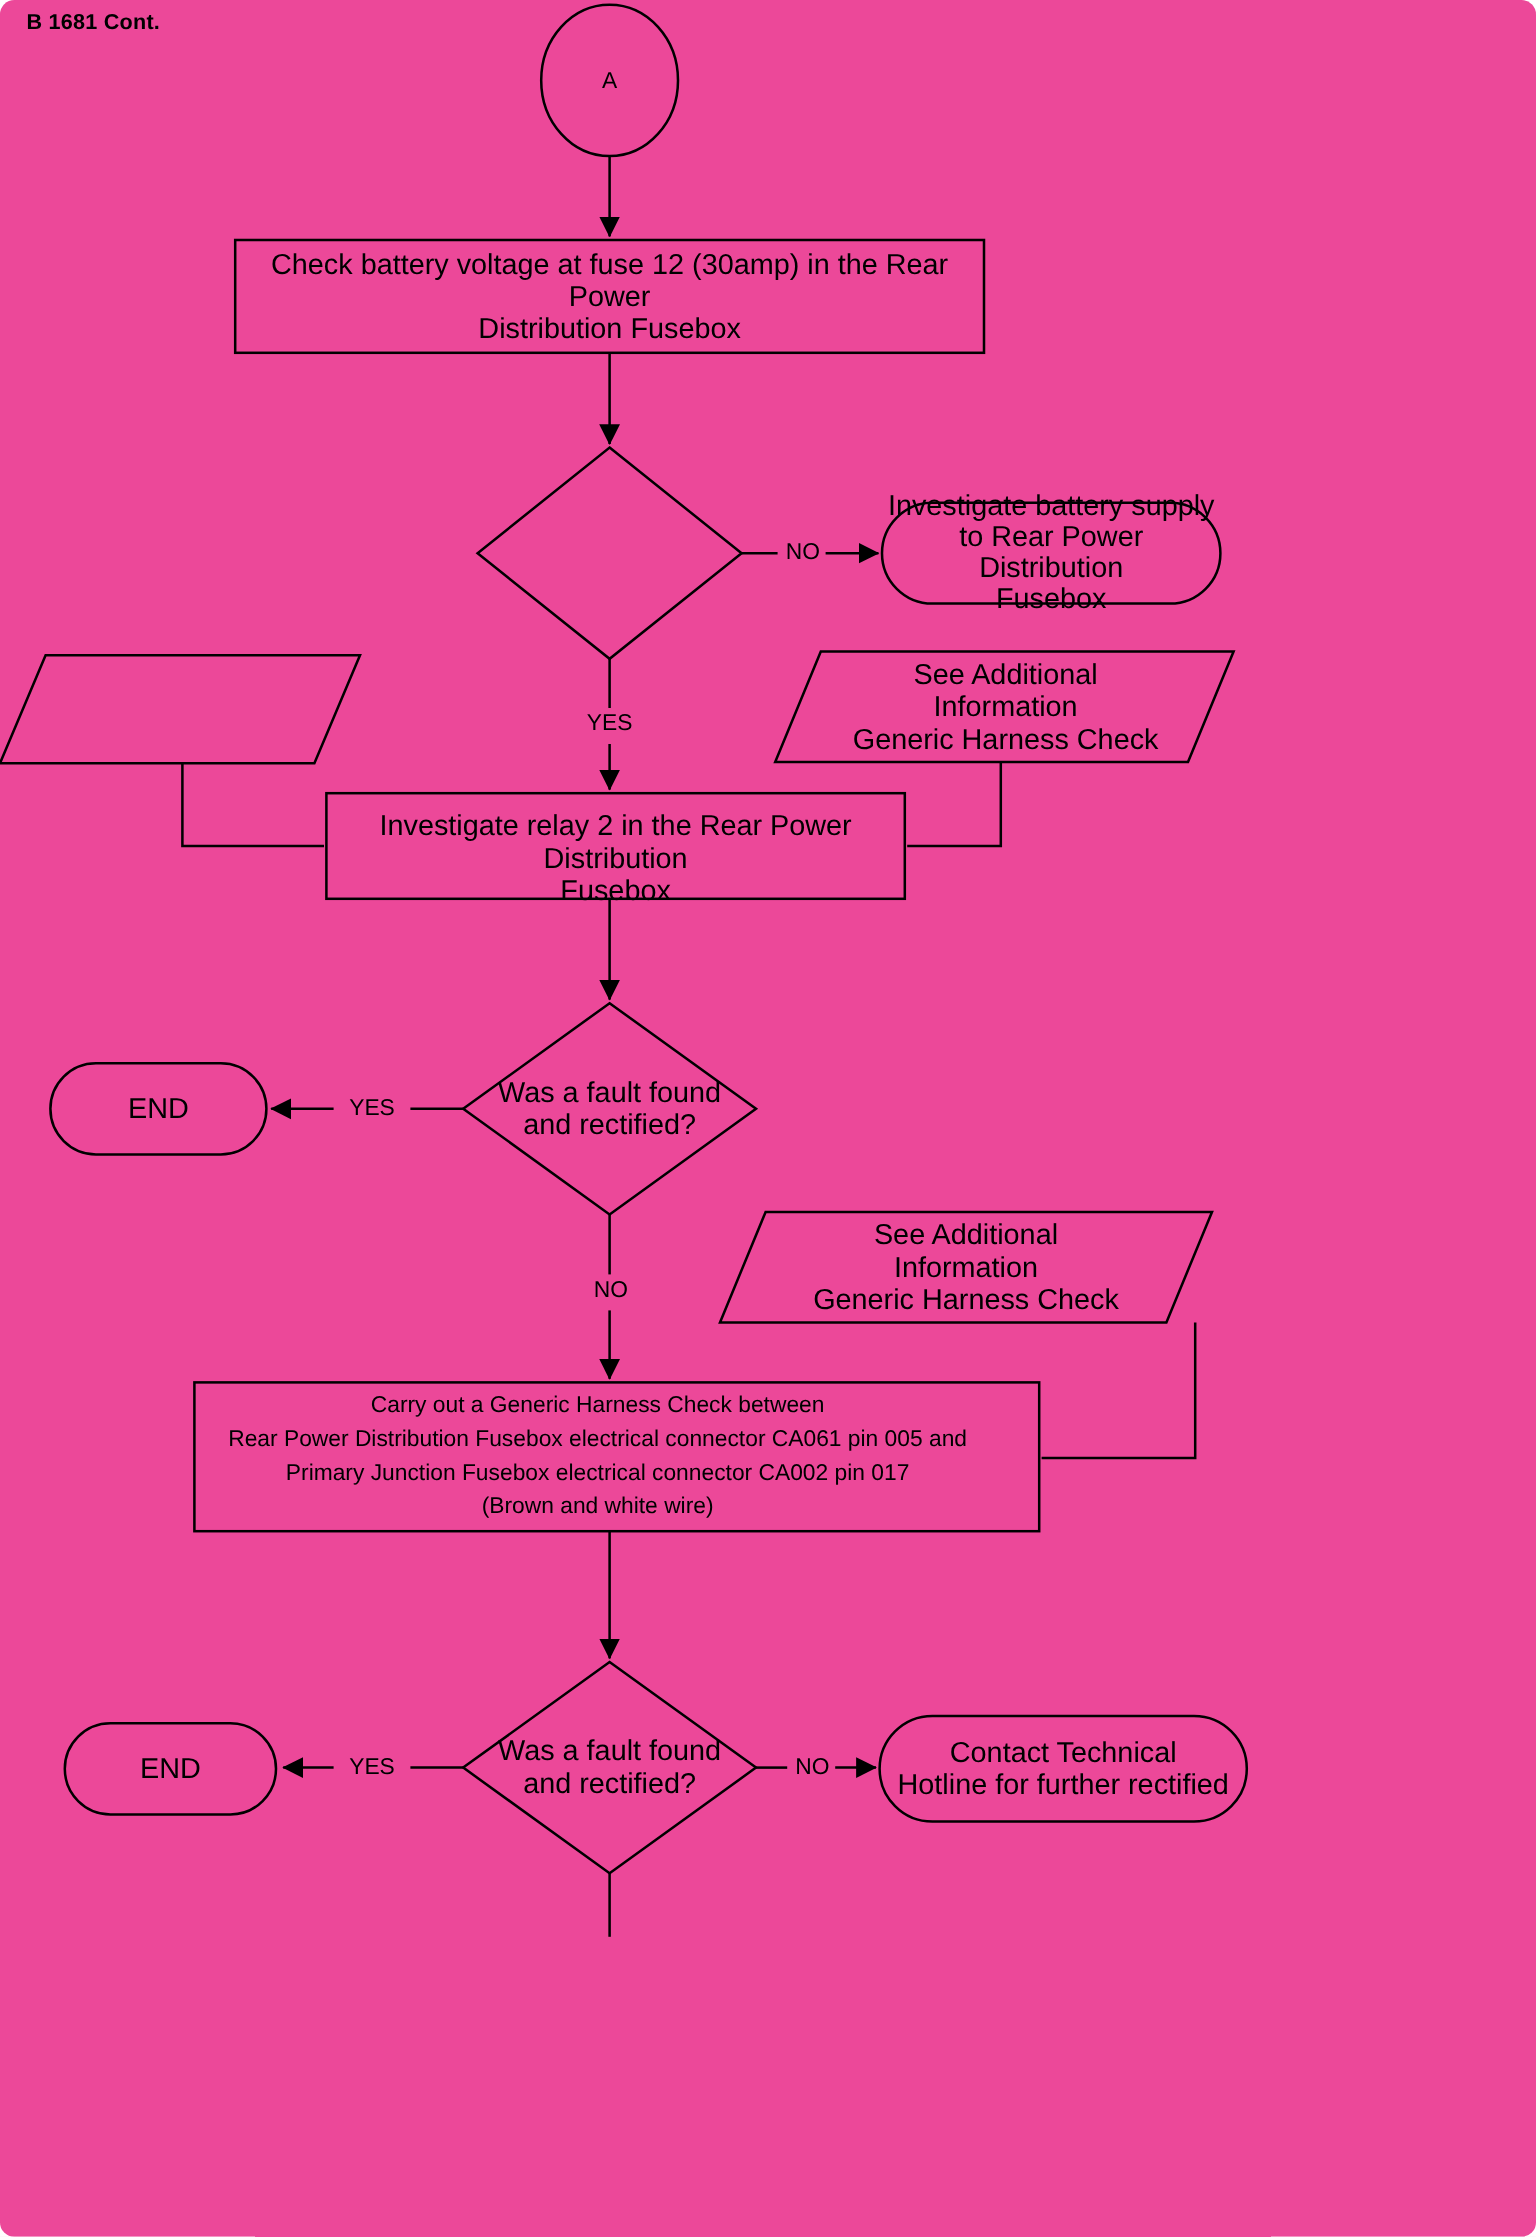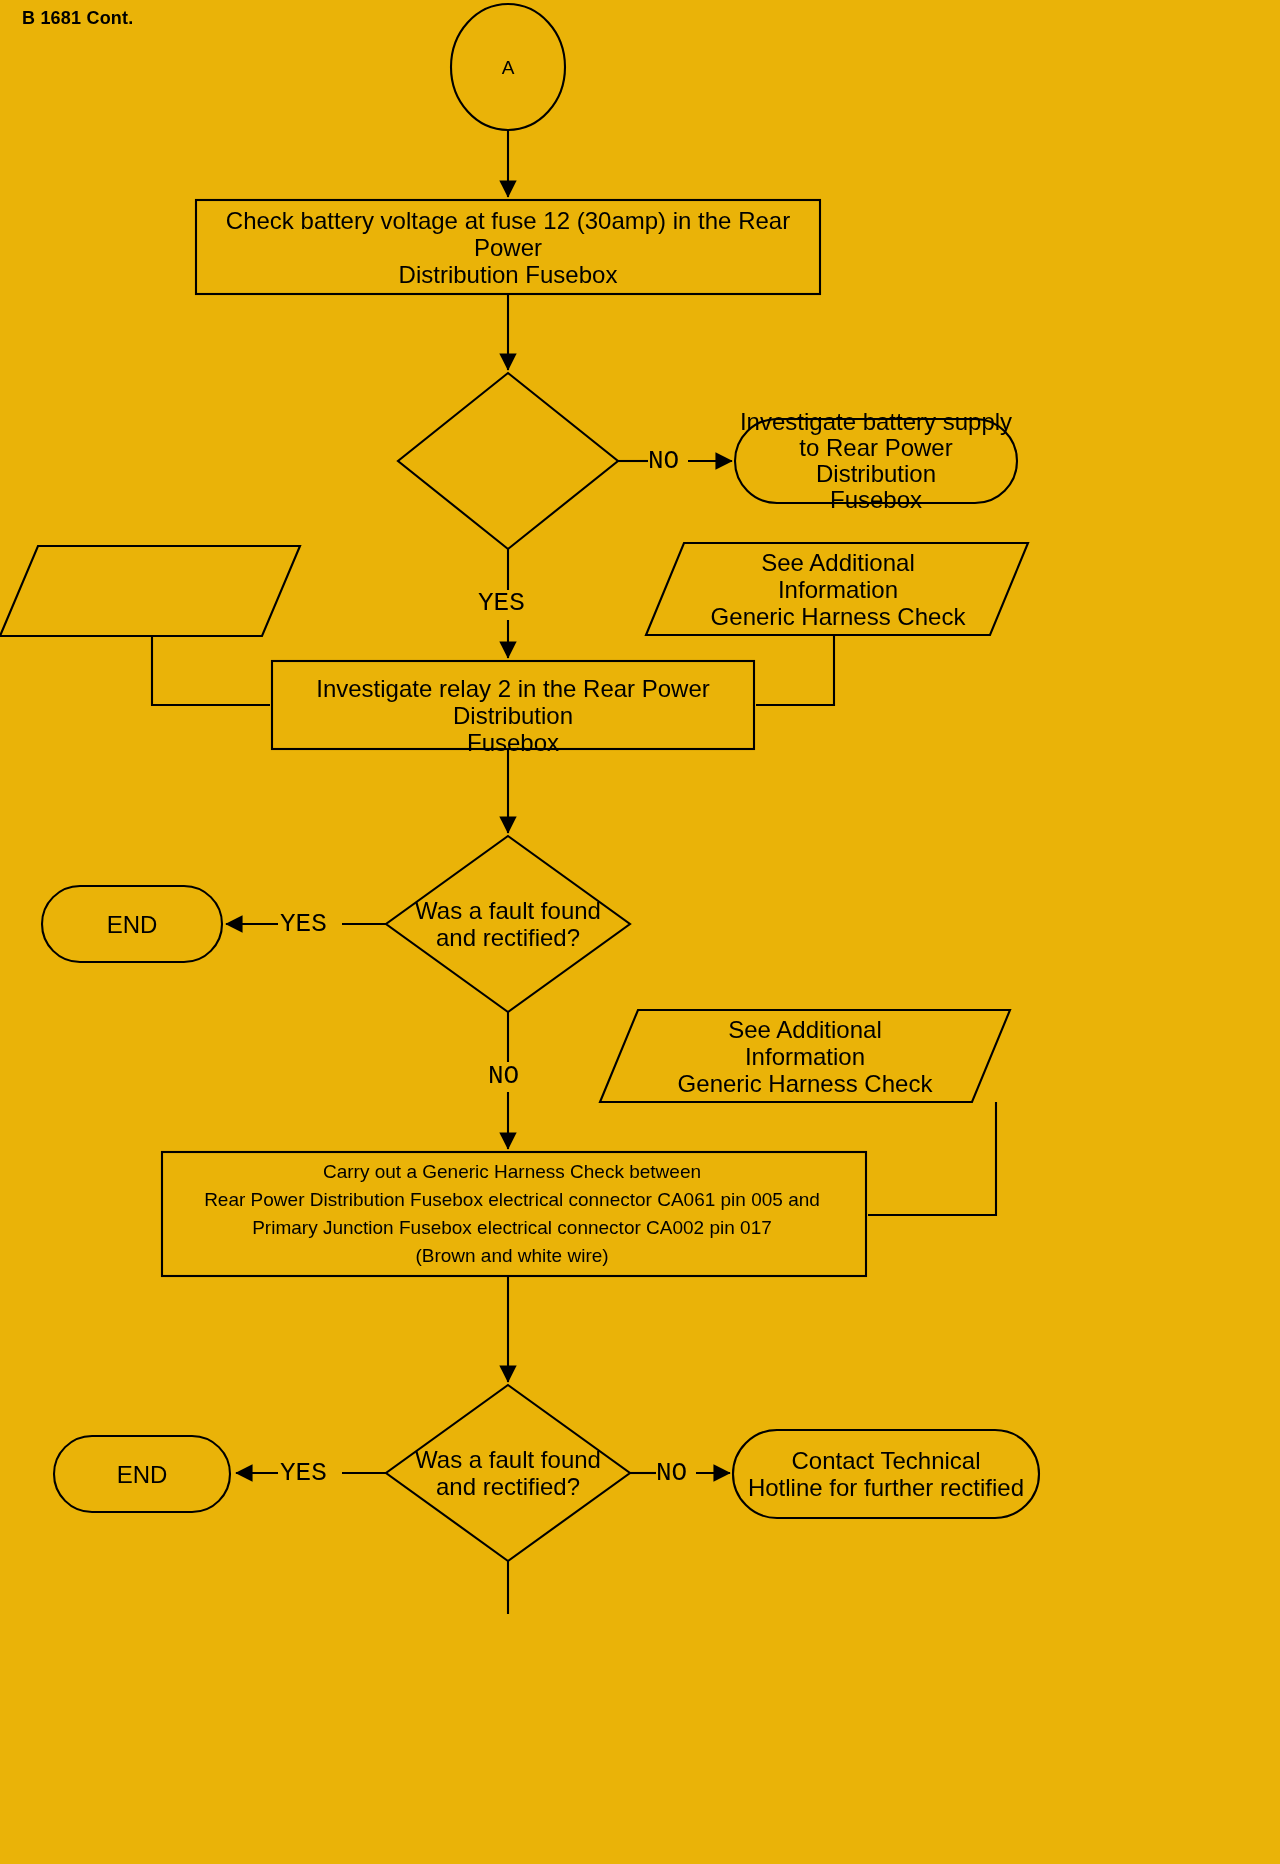--- a/index.html
+++ b/index.html
@@ -8,22 +8,23 @@
     padding: 0;
     background: #ffffff;
   }
   body {
     font-family: "Liberation Sans", sans-serif;
   }
   #page {
     position: relative;
     width: 1280px;
     height: 1864px;
-    background: #eab308;
+    background: #ec4899;
     overflow: hidden;
+    border-radius: 12px;
   }
   #svg-layer {
     position: absolute;
     left: 0;
     top: 0;
     width: 1280px;
     height: 1864px;
   }
   .node-label {
     position: absolute;
@@ -34,24 +35,24 @@
     color: #000000;
     font-family: "Liberation Sans", sans-serif;
     font-size: 24px;
     line-height: 27px;
     white-space: pre-line;
     pointer-events: none;
   }
   .edge-label {
     position: absolute;
     color: #000000;
-    font-family: Liberation Mono, monospace;
-    font-size: 26px;
+    font-family: Liberation Sans, sans-serif;
+    font-size: 19px;
     line-height: 22px;
-    text-align: left;
+    text-align: center;
     white-space: pre;
   }
   .page-title {
     position: absolute;
     left: 22px;
     top: 8px;
     font-family: "Liberation Sans", sans-serif;
     font-size: 18px;
     font-weight: bold;
     color: #000000;
@@ -174,21 +175,21 @@
 
   <div class="node-label" style="left:400px; top:881px; width:216px; height:86px;">Was a fault found
 and rectified?</div>
 
   <div class="node-label" style="left:42px; top:886px; width:180px; height:76px;">END</div>
 
   <div class="node-label" style="left:614px; top:1010px; width:382px; height:92px; line-height:27px;">See Additional
 Information
 Generic Harness Check</div>
 
-  <div class="node-label harness-text" style="left:164px; top:1152px; width:696px; height:124px;">Carry out a Generic Harness Check between
+  <div class="node-label harness-text" style="left:150px; top:1152px; width:696px; height:124px;">Carry out a Generic Harness Check between
 Rear Power Distribution Fusebox electrical connector CA061 pin 005 and
 Primary Junction Fusebox electrical connector CA002 pin 017
 (Brown and white wire)</div>
 
   <div class="node-label" style="left:400px; top:1430px; width:216px; height:86px;">Was a fault found
 and rectified?</div>
 
   <div class="node-label" style="left:54px; top:1436px; width:176px; height:76px;">END</div>
 
   <div class="node-label" style="left:737px; top:1430px; width:298px; height:88px; line-height:27px;">Contact Technical

